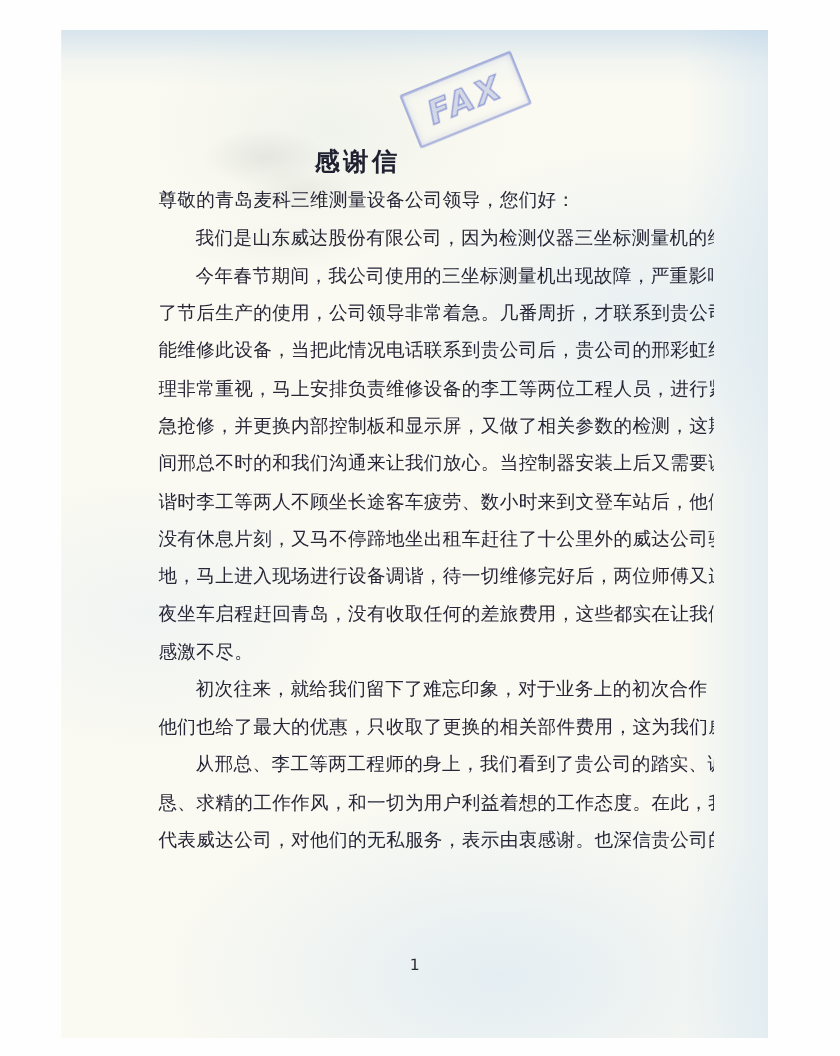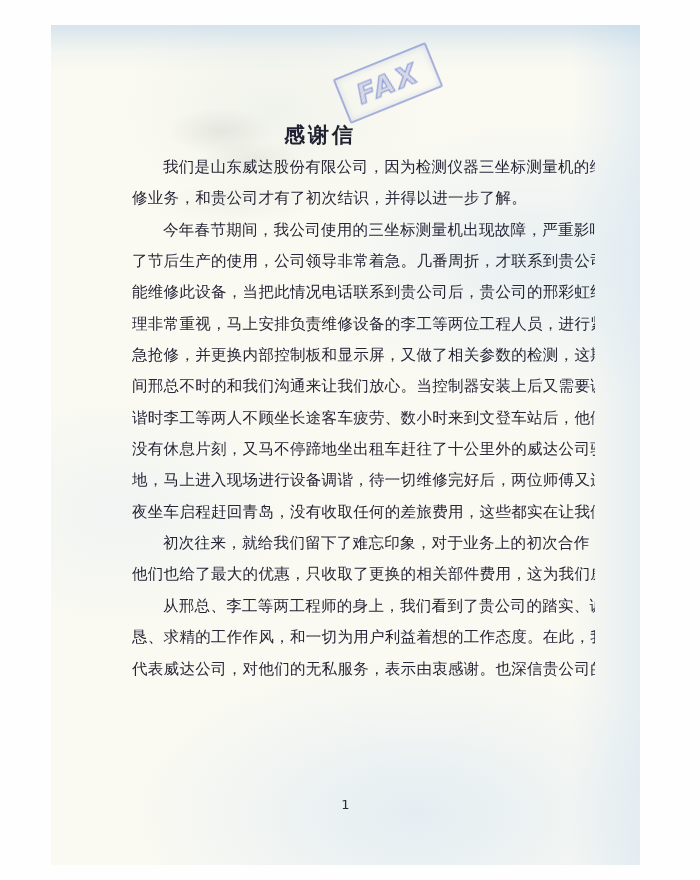--- a/index.html
+++ b/index.html
@@ -43,21 +43,21 @@
     left: 130px; top: 108px; width: 140px; height: 52px;
     background: radial-gradient(ellipse 50% 50% at 50% 50%, rgba(160,160,150,0.13), rgba(160,160,150,0) 70%);
   }
   .s3 {
     left: 60px; top: 150px; width: 240px; height: 60px;
     background: radial-gradient(ellipse 50% 50% at 50% 50%, rgba(190,195,190,0.12), rgba(190,195,190,0) 70%);
   }
   
   .title {
     position: absolute;
-    left: 233px;
+    left: 211px;
     top: 96px;
     margin: 0;
     font-size: 21px;
     font-weight: 600;
     letter-spacing: 3px;
     color: #1f2030;
     text-align: center;
   }
   
   .stamp {
@@ -125,69 +125,72 @@
     <div class="smudge s3"></div>
 
     <div class="stamp">
       <span>FAX</span>
     </div>
 
     <h1 class="title">感谢信</h1>
 
     <div class="body">
 
+        <div class="line end">
+          <span>尊敬的青岛麦科三维测量设备公司领导，您们好：</span>
+        </div>
 
         <div class="line indent">
           <span>我们是山东威达股份有限公司，因为检测仪器三坐标测量机的维</span>
         </div>
 
+
+        <div class="line indent">
+          <span>今年春节期间，我公司使用的三坐标测量机出现故障，严重影响</span>
+        </div>
+
+        <div class="line">
+          <span>了节后生产的使用，公司领导非常着急。几番周折，才联系到贵公司</span>
+        </div>
+
+        <div class="line">
+          <span>能维修此设备，当把此情况电话联系到贵公司后，贵公司的邢彩虹经</span>
+        </div>
+
+        <div class="line">
+          <span>理非常重视，马上安排负责维修设备的李工等两位工程人员，进行紧</span>
+        </div>
+
+        <div class="line">
+          <span>急抢修，并更换内部控制板和显示屏，又做了相关参数的检测，这期</span>
+        </div>
+
+        <div class="line">
+          <span>间邢总不时的和我们沟通来让我们放心。当控制器安装上后又需要调</span>
+        </div>
+
+        <div class="line">
+          <span>谐时李工等两人不顾坐长途客车疲劳、数小时来到文登车站后，他俩</span>
+        </div>
+
+        <div class="line">
+          <span>没有休息片刻，又马不停蹄地坐出租车赶往了十公里外的威达公司驻</span>
+        </div>
+
+        <div class="line">
+          <span>地，马上进入现场进行设备调谐，待一切维修完好后，两位师傅又连</span>
+        </div>
+
+        <div class="line">
+          <span>夜坐车启程赶回青岛，没有收取任何的差旅费用，这些都实在让我们</span>
+        </div>
+
         <div class="line end">
-          <span>修业务，和贵公司才有了初次结识，并得以进一步了解。</span>
-        </div>
-
-        <div class="line indent">
-          <span>今年春节期间，我公司使用的三坐标测量机出现故障，严重影响</span>
-        </div>
-
-        <div class="line">
-          <span>了节后生产的使用，公司领导非常着急。几番周折，才联系到贵公司</span>
-        </div>
-
-        <div class="line">
-          <span>能维修此设备，当把此情况电话联系到贵公司后，贵公司的邢彩虹经</span>
-        </div>
-
-        <div class="line">
-          <span>理非常重视，马上安排负责维修设备的李工等两位工程人员，进行紧</span>
-        </div>
-
-        <div class="line">
-          <span>急抢修，并更换内部控制板和显示屏，又做了相关参数的检测，这期</span>
-        </div>
-
-        <div class="line">
-          <span>间邢总不时的和我们沟通来让我们放心。当控制器安装上后又需要调</span>
-        </div>
-
-        <div class="line">
-          <span>谐时李工等两人不顾坐长途客车疲劳、数小时来到文登车站后，他俩</span>
-        </div>
-
-        <div class="line">
-          <span>没有休息片刻，又马不停蹄地坐出租车赶往了十公里外的威达公司驻</span>
-        </div>
-
-        <div class="line">
-          <span>地，马上进入现场进行设备调谐，待一切维修完好后，两位师傅又连</span>
-        </div>
-
-        <div class="line">
-          <span>夜坐车启程赶回青岛，没有收取任何的差旅费用，这些都实在让我们</span>
-        </div>
-
+          <span>感激不尽。</span>
+        </div>
 
         <div class="line indent">
           <span>初次往来，就给我们留下了难忘印象，对于业务上的初次合作，</span>
         </div>
 
         <div class="line">
           <span>他们也给了最大的优惠，只收取了更换的相关部件费用，这为我们威</span>
         </div>
 
 

